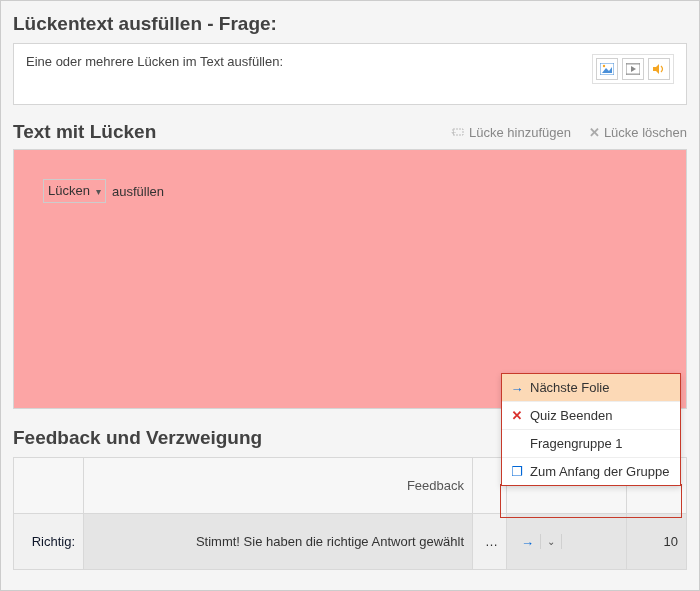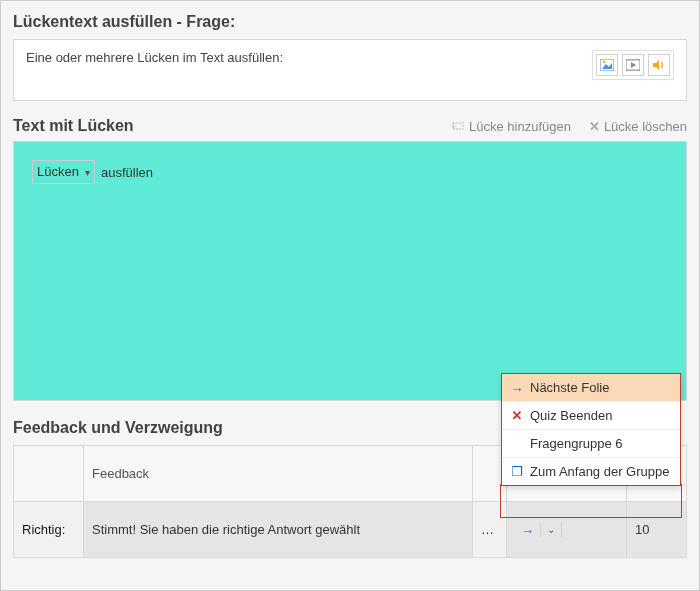--- a/index.html
+++ b/index.html
@@ -1,31 +1,31 @@
 <!DOCTYPE html>
 <html><head>
 <meta charset="utf-8">
 <style>
 * { box-sizing: border-box; margin: 0; padding: 0; }
 body { font-family: "Segoe UI", Arial, sans-serif; font-size: 13px; color: #333; background: #fff; }
 .panel { width: 700px; height: 591px; border: 1px solid #ccc; background: #f5f5f5; padding: 12px; position: relative; }
-.section-title { font-weight: 600; color: #424242; margin-bottom: 8px; font-size: 16px; }
+.section-title { font-weight: 600; color: #424242; margin-bottom: 8px; font-size: 19px; }
 .question-box { background: #fff; border: 1px solid #d5d5d5; padding: 10px 12px; margin-bottom: 16px; display: flex; justify-content: space-between; align-items: flex-start; min-height: 62px; gap: 7px; }
 .question-text { color: #444; flex: 1; }
 .media-buttons { display: flex; gap: 4px; border: 1px solid #e0e0e0; padding: 3px; }
 .media-btn { width: 22px; height: 22px; border: 1px solid #d0d0d0; background: #fff; display: flex; align-items: center; justify-content: center; cursor: pointer; }
 .text-header { display: flex; justify-content: space-between; align-items: center; margin-bottom: 6px; gap: 15px; }
 .toolbar-right { display: flex; gap: 18px; color: #888; font-size: 13px; }
 .toolbar-item { display: flex; align-items: center; gap: 4px; cursor: default; }
-.gap-editor { background: #5eead4; border: 1px solid #d5d5d5; padding: 18px; height: 260px; margin-bottom: 18px; }
+.gap-editor { background: #fca5a5; border: 1px solid #d5d5d5; padding: 29px; height: 260px; margin-bottom: 18px; }
 .gap-select { border: 1px solid #ccc; padding: 3px 4px; font-size: 13px; height: 24px; }
 .gap-select .chev { font-size: 10px; color: #555; margin-left: 6px; }
 .gap-row { display: flex; align-items: center; gap: 6px; }
 .feedback-table { border: 1px solid #d5d5d5; background: #fff; width: 100%; border-collapse: collapse; }
-.feedback-table th, .feedback-table td { border: 1px solid #d8d8d8; padding: 20px 8px; text-align: left; font-weight: 400; font-size: 13px; }
+.feedback-table th, .feedback-table td { border: 1px solid #d8d8d8; padding: 20px 8px; text-align: right; font-weight: 400; font-size: 13px; }
 .feedback-table th { background: #f7f7f7; color: #555; }
 .row-correct td { background: #e5e5e5; }
 .row-correct td.label-cell { background: #f1f1f1; }
 .label-cell { width: 70px; color: #0f172a; background: #f1f1f1; }
 .ellipsis-btn { width: 34px; text-align: center; cursor: pointer; background:#f1f1f1; }
 .row-correct .ellipsis-btn { background:#f1f1f1; }
 .branch-cell { width: 120px; }
 .branch-inner { display: flex; align-items: center; gap: 0; }
 .branch-arrow { color: #0066d6; font-weight: bold; padding: 0 6px; }
 .branch-dd { border-left: 1px solid #d0d0d0; border-right: 1px solid #d0d0d0; padding: 2px 6px; font-size: 10px; color:#555; }
@@ -130,21 +130,21 @@
     <div class="dd-item highlight">
       <span class="dd-ico branch-arrow" style="padding:0">→</span>
       <span>Nächste Folie</span>
     </div>
     <div class="dd-item">
       <span class="dd-ico" style="color:#d9302c;font-weight:bold">✕</span>
       <span>Quiz Beenden</span>
     </div>
     <div class="dd-item">
       <span class="dd-ico"></span>
-      <span>Fragengruppe 6</span>
+      <span>Fragengruppe 1</span>
     </div>
     <div class="dd-item">
       <span class="dd-ico" style="color:#0066d6">❐</span>
       <span>Zum Anfang der Gruppe</span>
     </div>
   </div>
 
   <div class="red-outline"></div>
 
 </div>

